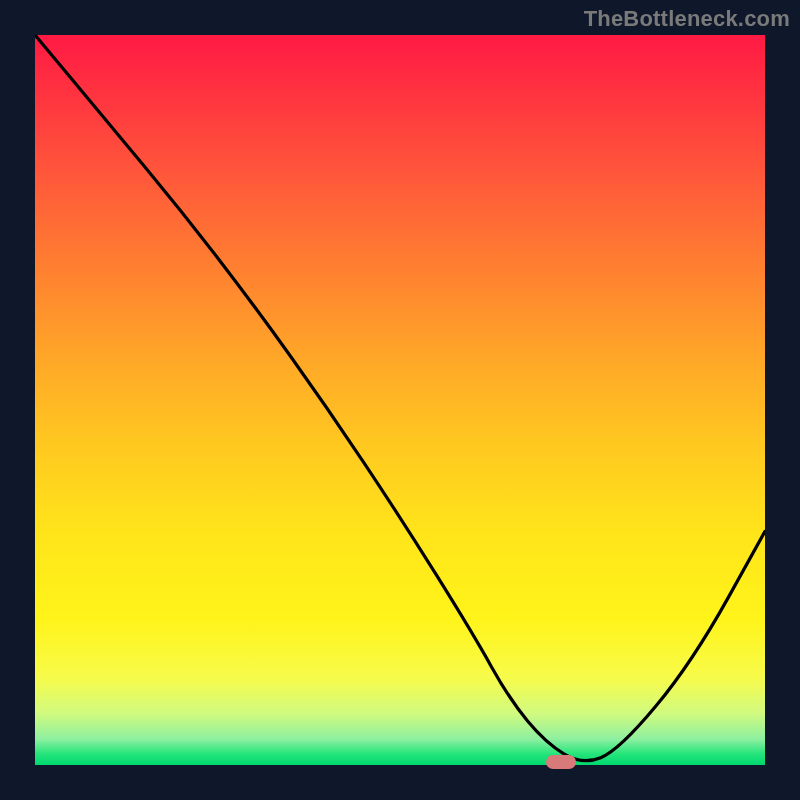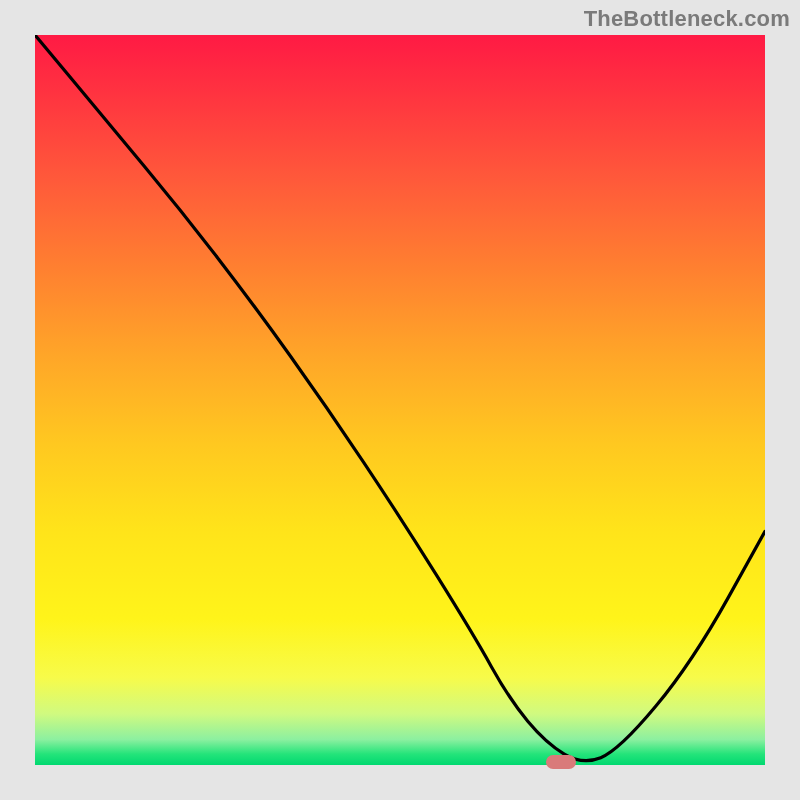--- a/index.html
+++ b/index.html
@@ -7,21 +7,21 @@
     padding: 0;
     width: 800px;
     height: 800px;
     background: #000;
     overflow: hidden;
   }
   .frame {
     position: relative;
     width: 800px;
     height: 800px;
-    background: #e5e5e5;
+    background: #0f172a;
   }
   .plot-area {
     position: absolute;
     left: 35px;
     top: 35px;
     width: 730px;
     height: 730px;
     background: linear-gradient(
       to bottom,
       #ff1a44 0%,

